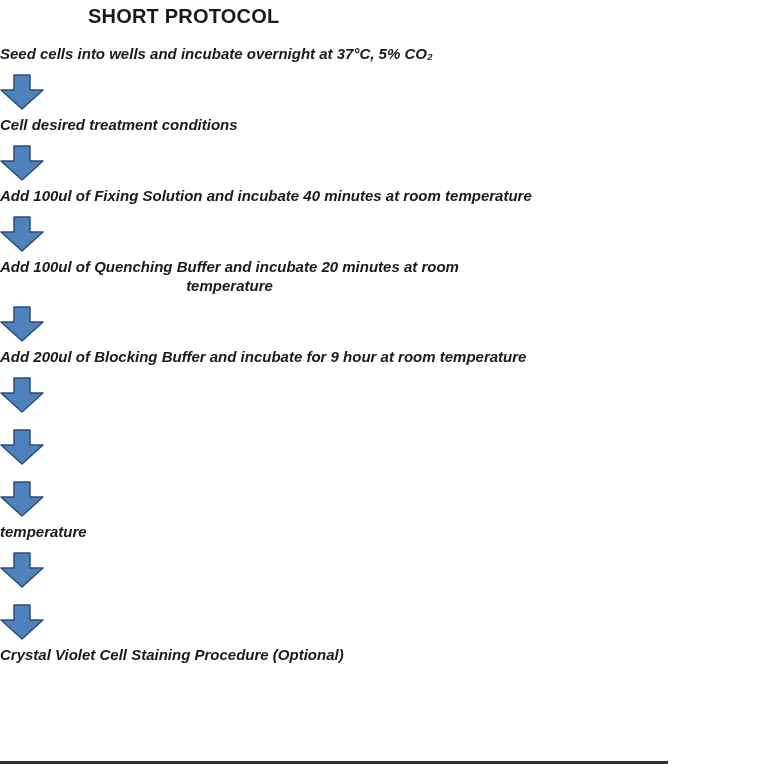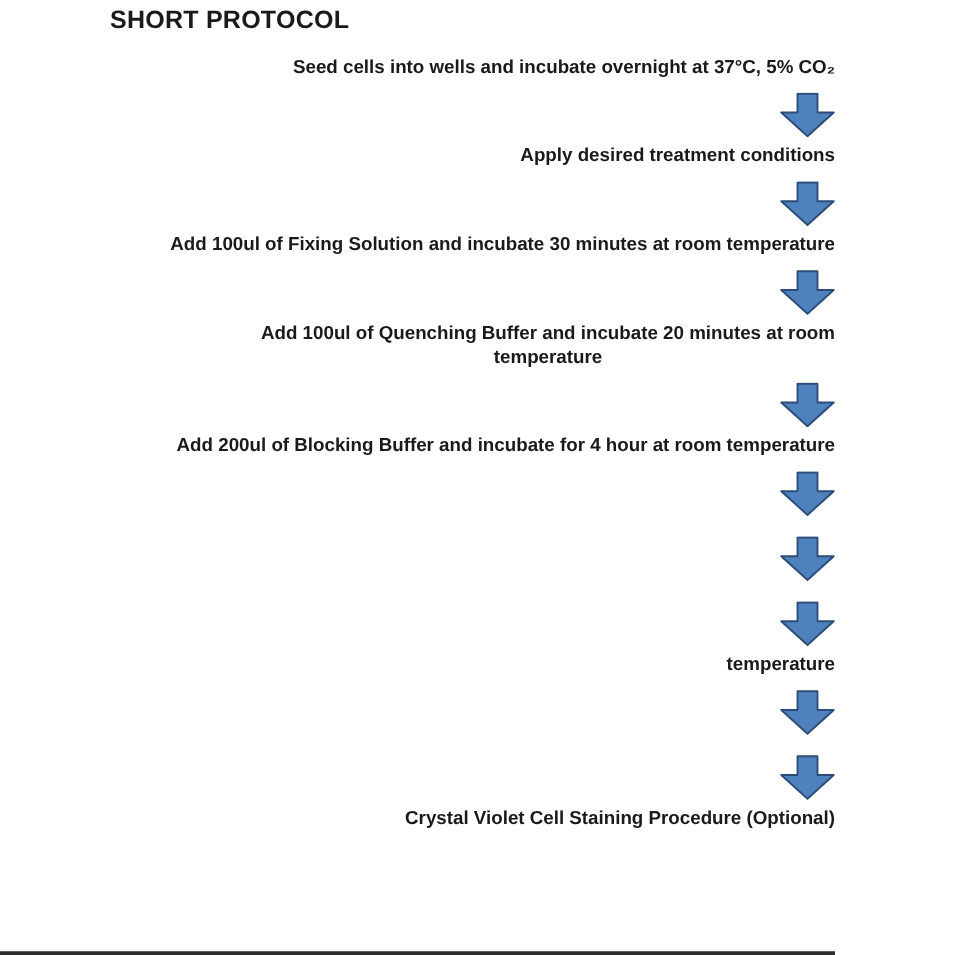--- a/index.html
+++ b/index.html
@@ -21,21 +21,22 @@
     padding: 5px 0 0 88px;
     font-size: 20px;
     font-weight: 700;
     letter-spacing: 0.2px;
     color: var(--text, #1a1a1a);
   }
   .flow {
     margin-top: 16px;
     display: flex;
     flex-direction: column;
-    align-items: flex-end;
+    align-items: flex-start;
+    font-style: italic;
   }
   .step {
     text-align: center;
     font-size: 15px;
     font-weight: 700;
     line-height: 19px;
     max-width: 650px;
   }
   .arrow {
     display: block;
@@ -67,46 +68,46 @@
 
     <div class="step">
       <div class="step-line">Seed cells into wells and incubate overnight at 37°C, 5% CO₂</div>
     </div>
 
     <svg class="arrow" width="44" height="36" viewBox="0 0 44 36" aria-hidden="true">
       <polygon points="14,1 30,1 30,16 43,16 22,35 1,16 14,16"></polygon>
     </svg>
 
     <div class="step">
-      <div class="step-line">Apply desired treatment conditions</div>
+      <div class="step-line">Cell desired treatment conditions</div>
     </div>
 
     <svg class="arrow" width="44" height="36" viewBox="0 0 44 36" aria-hidden="true">
       <polygon points="14,1 30,1 30,16 43,16 22,35 1,16 14,16"></polygon>
     </svg>
 
     <div class="step">
-      <div class="step-line">Add 100ul of Fixing Solution and incubate 30 minutes at room temperature</div>
+      <div class="step-line">Add 100ul of Fixing Solution and incubate 40 minutes at room temperature</div>
     </div>
 
     <svg class="arrow" width="44" height="36" viewBox="0 0 44 36" aria-hidden="true">
       <polygon points="14,1 30,1 30,16 43,16 22,35 1,16 14,16"></polygon>
     </svg>
 
     <div class="step">
       <div class="step-line">Add 100ul of Quenching Buffer and incubate 20 minutes at room</div>
       <div class="step-line">temperature</div>
     </div>
 
     <svg class="arrow" width="44" height="36" viewBox="0 0 44 36" aria-hidden="true">
       <polygon points="14,1 30,1 30,16 43,16 22,35 1,16 14,16"></polygon>
     </svg>
 
     <div class="step">
-      <div class="step-line">Add 200ul of Blocking Buffer and incubate for 4 hour at room temperature</div>
+      <div class="step-line">Add 200ul of Blocking Buffer and incubate for 9 hour at room temperature</div>
     </div>
 
     <svg class="arrow" width="44" height="36" viewBox="0 0 44 36" aria-hidden="true">
       <polygon points="14,1 30,1 30,16 43,16 22,35 1,16 14,16"></polygon>
     </svg>
 
 
     <svg class="arrow" width="44" height="36" viewBox="0 0 44 36" aria-hidden="true">
       <polygon points="14,1 30,1 30,16 43,16 22,35 1,16 14,16"></polygon>
     </svg>

